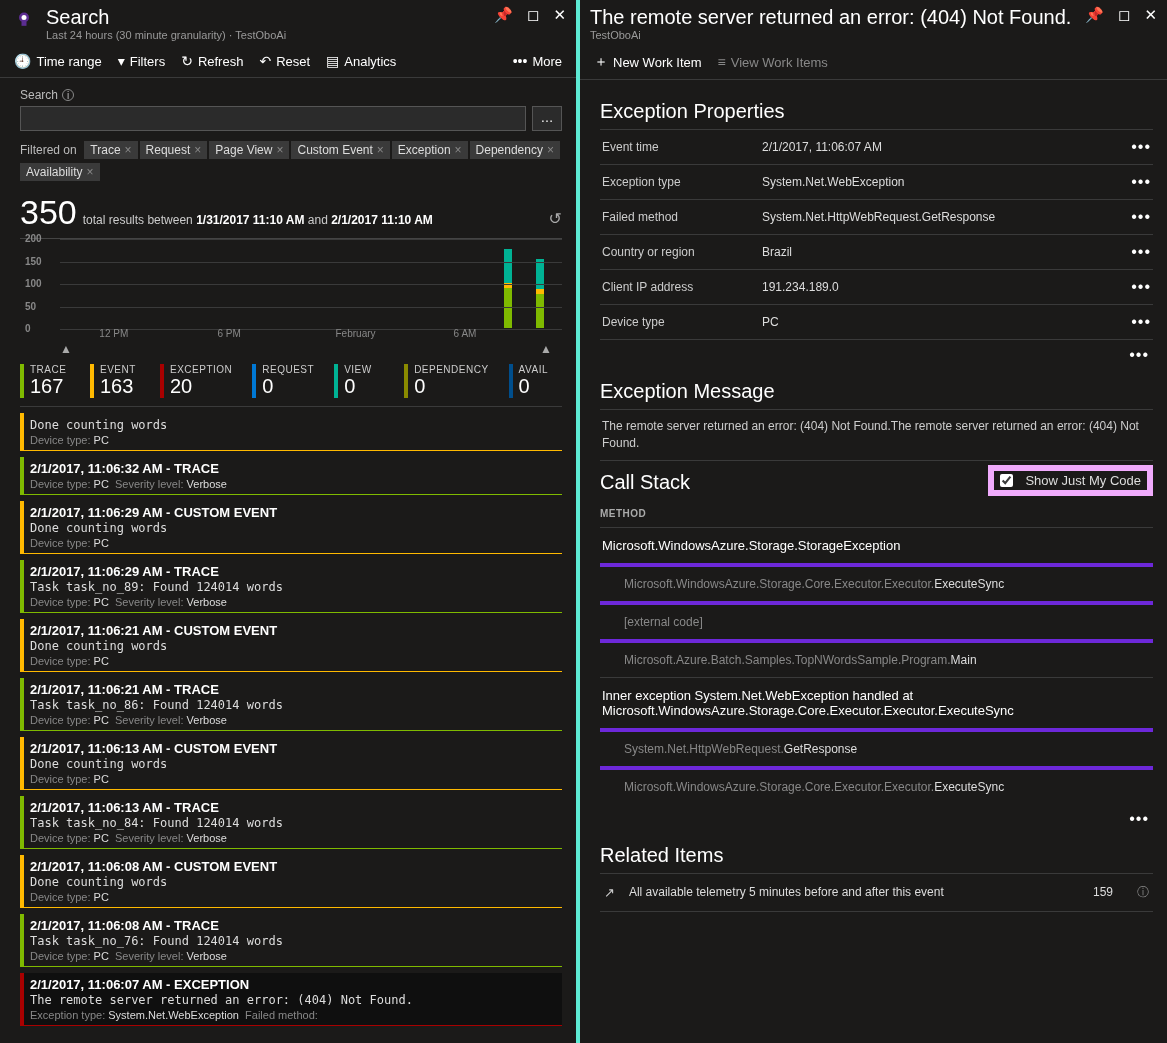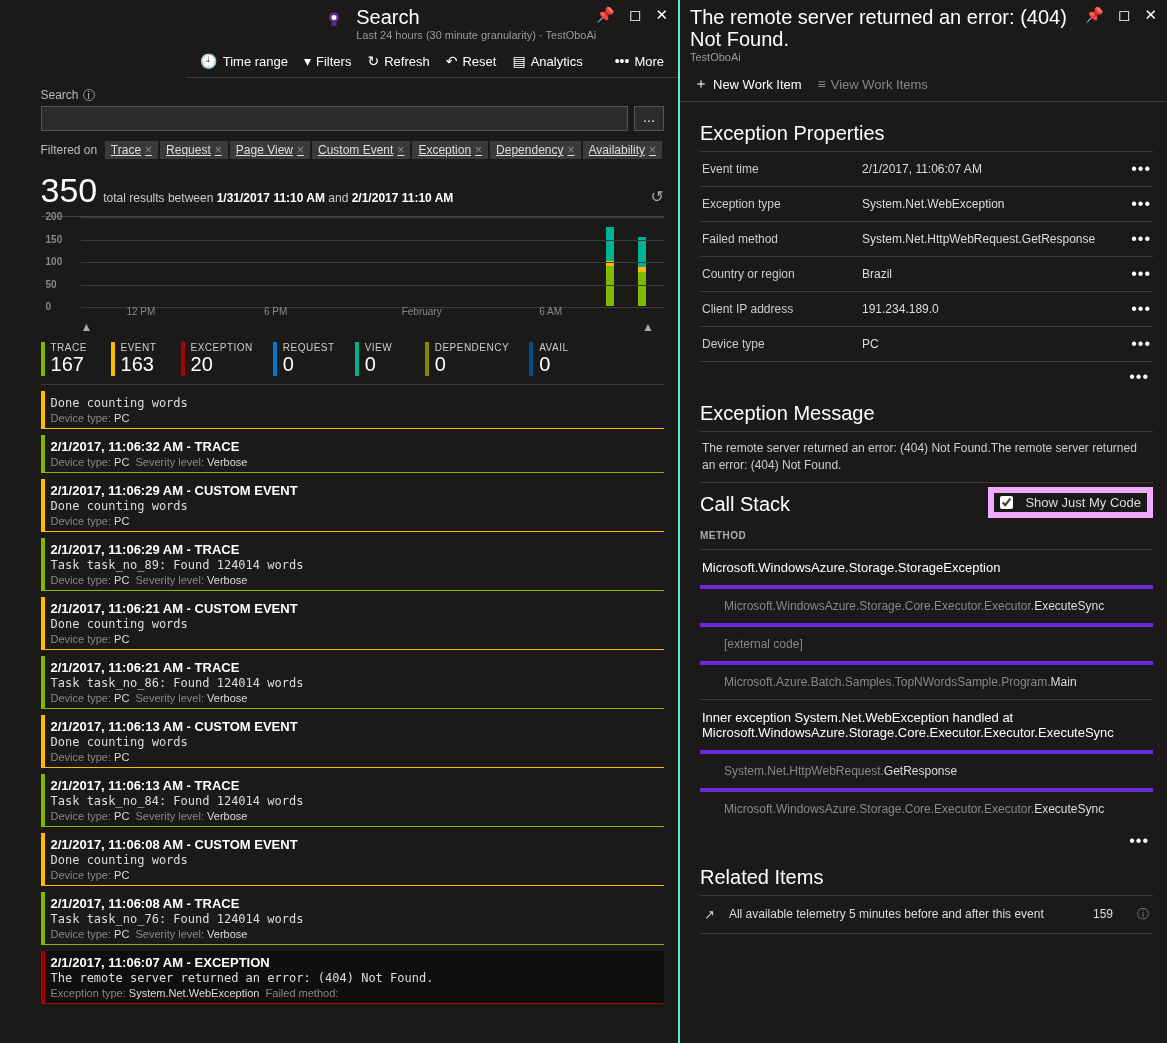--- a/index.html
+++ b/index.html
@@ -7,21 +7,21 @@
   font-family: "Segoe UI", Arial, sans-serif;
   background: #1b1a19;
   color: #ddd;
   font-size: 13px;
   width: 1167px;
   height: 1043px;
   overflow: hidden;
   display: flex;
 }
 .pane { height: 100%; display: flex; flex-direction: column; }
-.pane-left { width: 680px; border-right: 2px solid #5eead4; align-items: flex-end; }
+.pane-left { width: 580px; border-right: 4px solid #5eead4; }
 .pane-right { flex: 1; }
 
 
 .hdr { display: flex; align-items: flex-start; padding: 6px 10px 4px 10px; }
 .hdr .icon-wrap { width: 28px; height: 28px; margin-right: 8px; display:flex; align-items:center; justify-content:center; }
 .hdr .titles { flex: 1; }
 .hdr h1 { font-size: 20px; font-weight: 300; color: #fff; line-height: 1.1; }
 .hdr .sub { font-size: 11px; color: #999; margin-top: 1px; }
 .hdr .win-btns { display: flex; gap: 14px; align-items:center; }
 .hdr .win-btns span { font-size: 15px; color:#fff; cursor:pointer;}
@@ -40,21 +40,21 @@
 
 
 .srch-label { font-size: 12px; color: #bbb; margin-bottom: 4px; display:flex; align-items:center; gap:4px;}
 .srch-row { display: flex; gap: 6px; margin-bottom: 8px; }
 .srch-row input { flex: 1; background: #2b2b2b; border: 1px solid #555; color: #fff; padding: 4px 6px; font-size: 13px; }
 .srch-row .elps { width: 30px; background:#2b2b2b; border:1px solid #555; color:#fff; text-align:center; line-height:22px; cursor:pointer;}
 
 
 .chips-label { font-size: 12px; color:#bbb; display:inline; margin-right:4px;}
 .chips { display: inline; }
-.chip { display: inline-block; background: #3a3a3a; color: #ddd; font-size: 12px; padding: 2px 6px; margin: 2px 2px 2px 0; cursor:pointer;text-decoration:underline;}
+.chip { display: inline-block; background: #3a3a3a; color: #ddd; font-size: 12px; padding: 2px 6px; margin: 2px 2px 2px 0; cursor:pointer;}
 .chip .x { margin-left: 4px; color: #888; }
 
 
 .results-line { margin-top: 10px; display:flex; align-items:baseline; }
 .results-line .big { font-size: 34px; font-weight: 300; color:#fff; margin-right:6px;}
 .results-line .txt { font-size: 12px; color:#ccc; }
 .results-line .txt b { color:#fff; font-weight:600;}
 .results-line .history-ico { margin-left:auto; color:#aaa; font-size:16px; cursor:pointer;}
 
 

